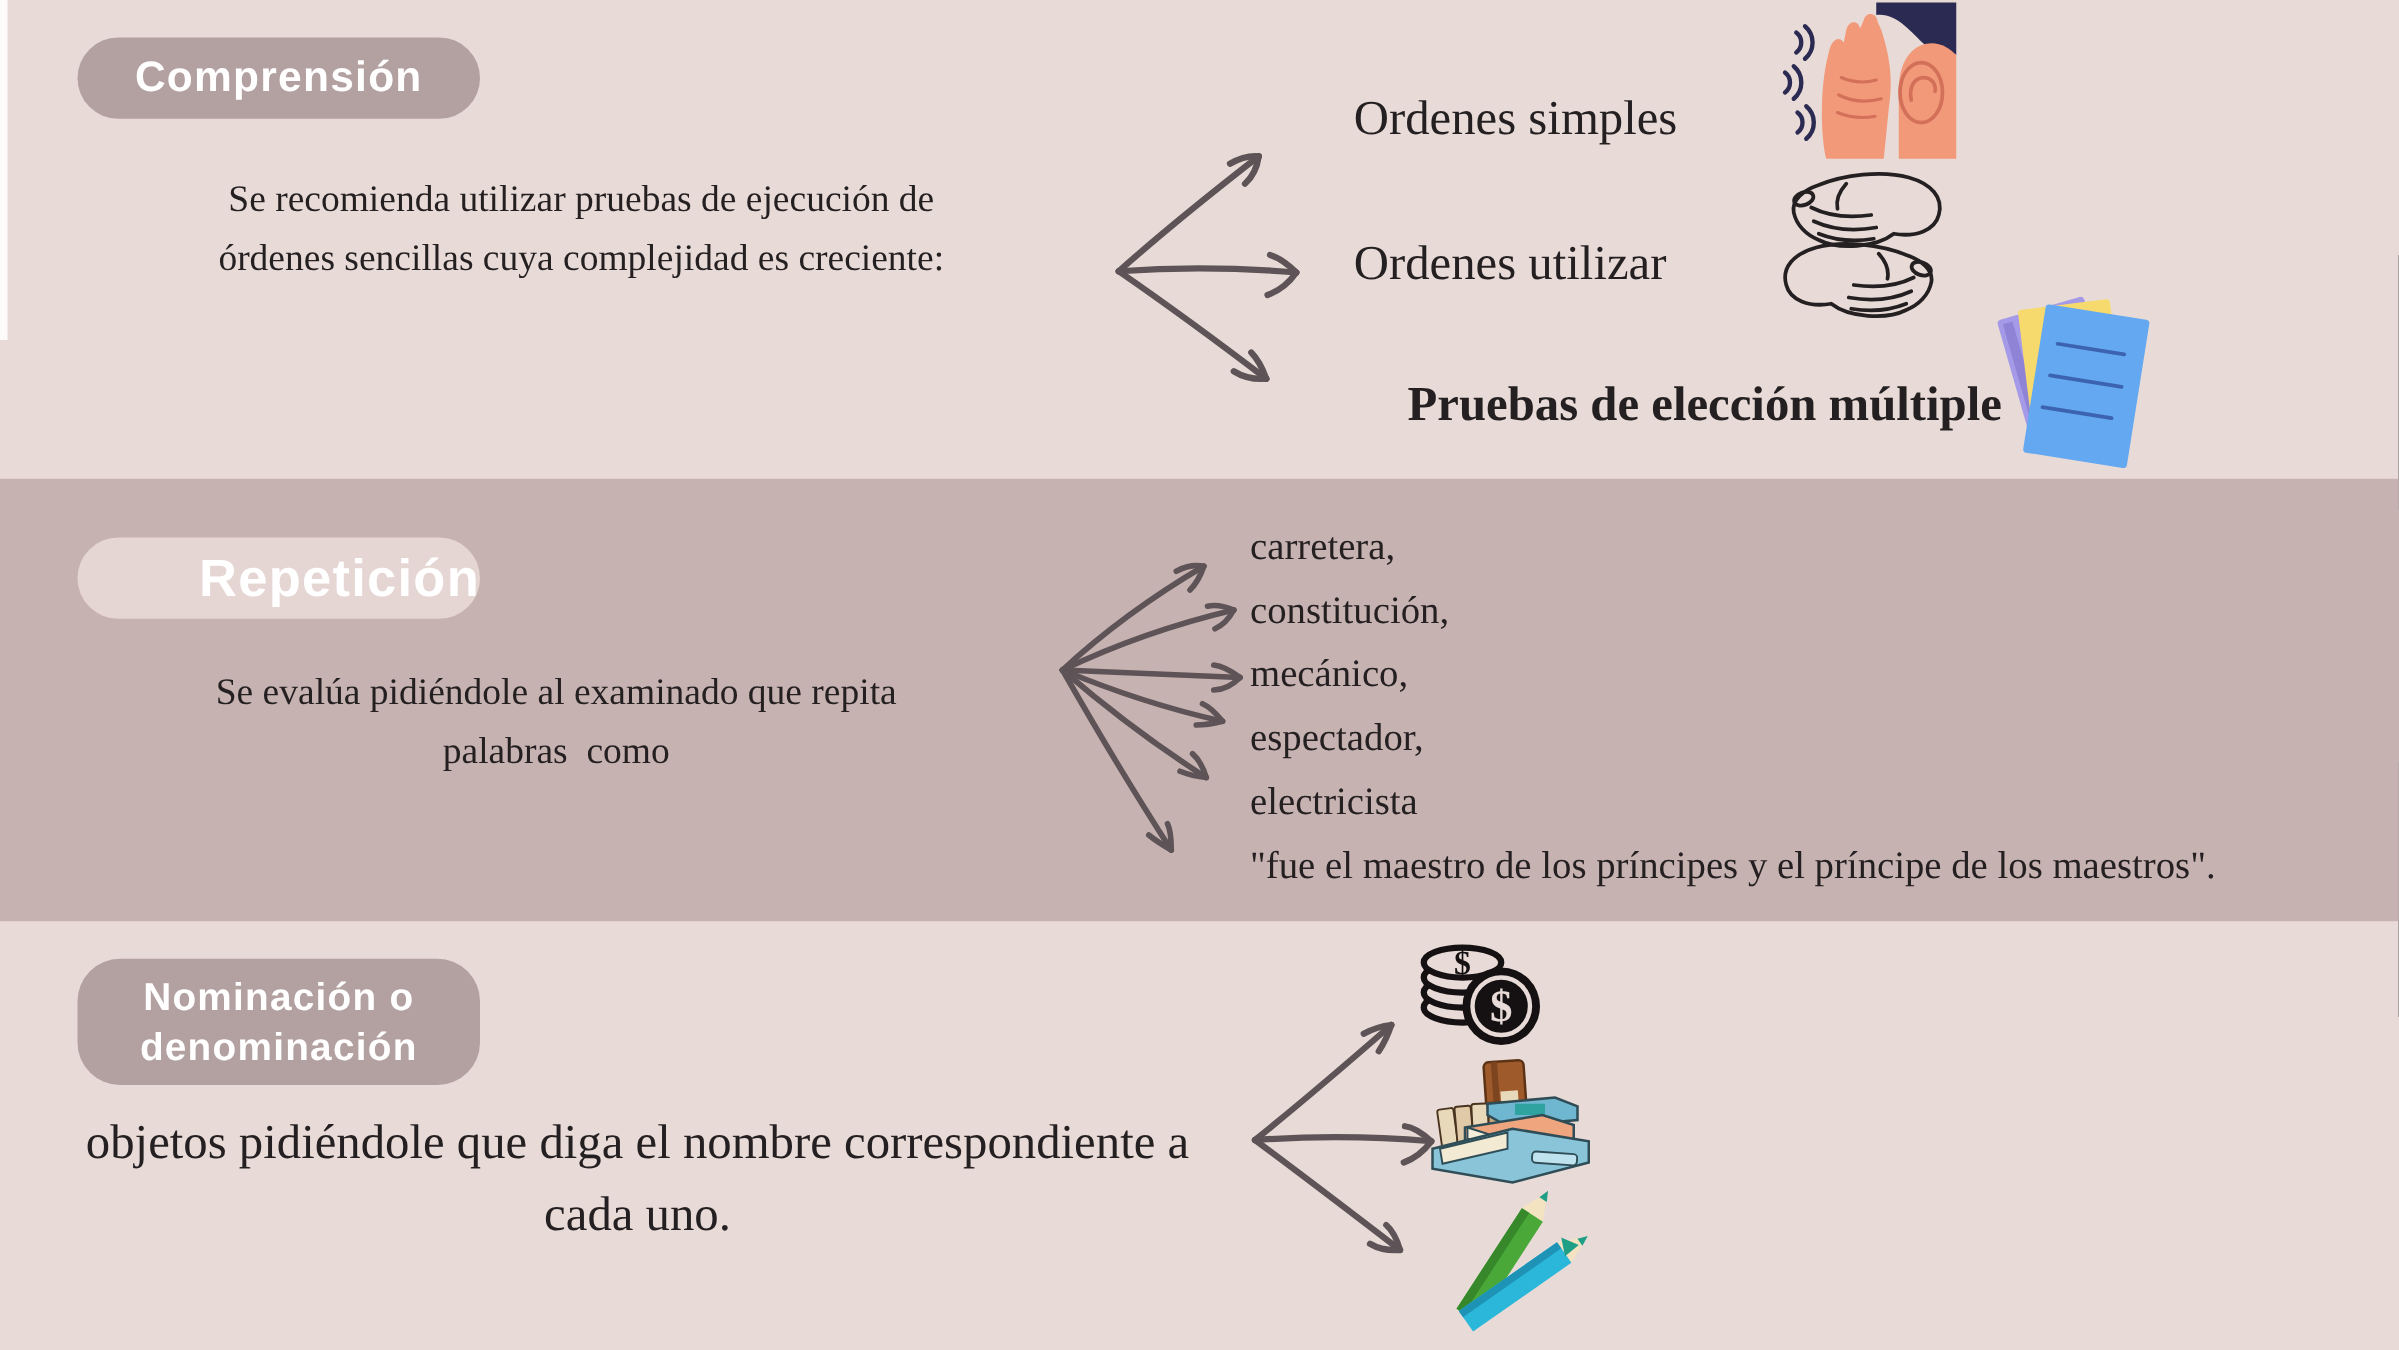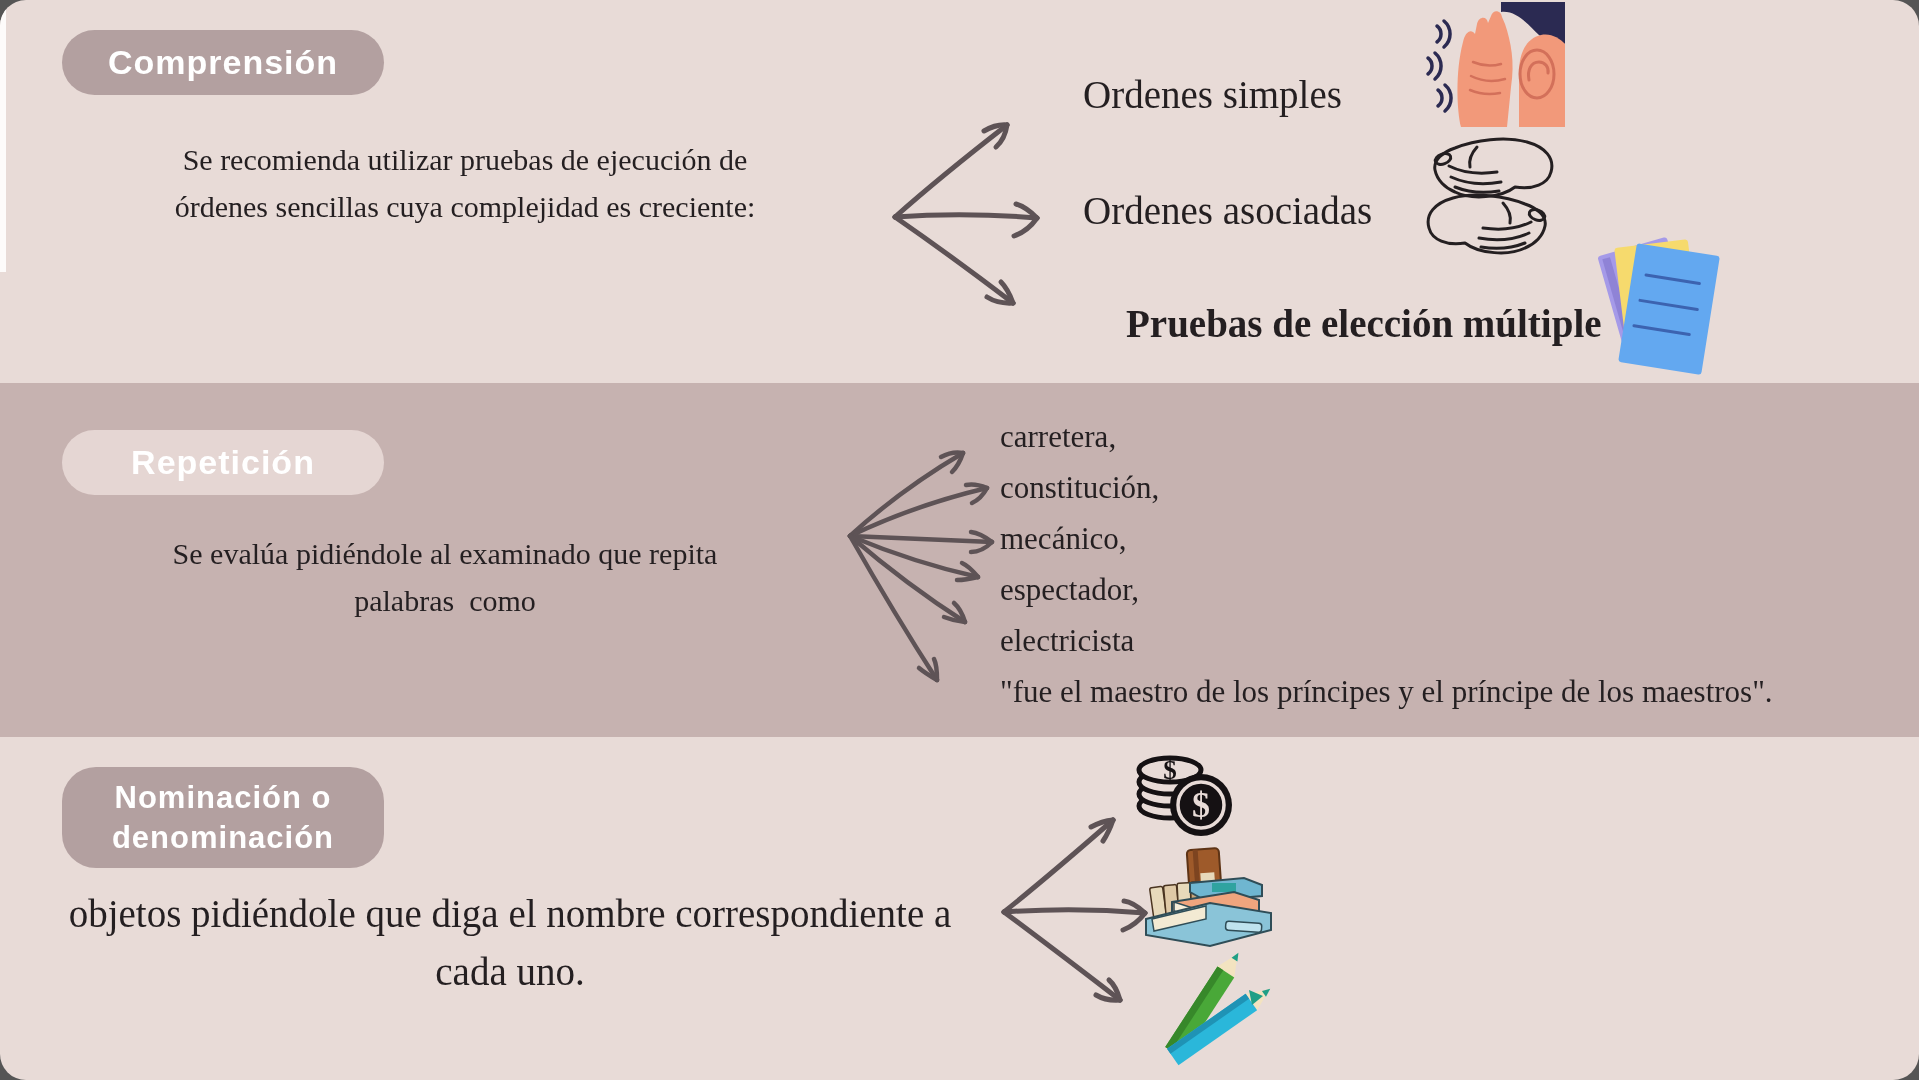--- a/index.html
+++ b/index.html
@@ -1,21 +1,20 @@
 <!DOCTYPE html>
 <html><head>
 <meta charset="utf-8">
 <style>
   html,body{margin:0;padding:0;background:#555;}
   #canvas{
     position:relative;width:1919px;height:1080px;overflow:hidden;
     background:#e8dbd7;
     font-family:"Liberation Serif","DejaVu Serif",serif;
     color:#241f21;
-    border-radius:26px;
   }
   .abs{position:absolute;}
   .band{left:0;top:383px;width:1919px;height:354px;background:#c6b2b0;}
   .edge-strip{left:0;top:0;width:6px;height:272px;background:#fdfbfa;}
 
   .pill{
     border-radius:34px;display:flex;flex-direction:column;
     align-items:center;justify-content:center;text-align:center;
     font-family:"Liberation Sans","DejaVu Sans",sans-serif;
     font-weight:bold;color:#ffffff;letter-spacing:1px;
@@ -59,21 +58,21 @@
       <path d="M25,122 Q95,117 167,123"></path>
       <path d="M167,123 Q156,112 146,109"></path>
       <path d="M167,123 Q158,136 144,141"></path>
       <path d="M25,122 Q80,160 143,208"></path>
       <path d="M143,208 Q138,194 131,187"></path>
       <path d="M143,208 Q128,209 117,202"></path>
     </g>
   </svg>
 
   <div class="abs item" style="left:1083px;top:72px;">Ordenes simples</div>
-  <div class="abs item" style="left:1083px;top:188px;">Ordenes asociadas</div>
+  <div class="abs item" style="left:1083px;top:188px;">Ordenes utilizar</div>
   <div class="abs item" style="left:1126px;top:301px;font-weight:bold;">Pruebas de elección múltiple</div>
 
   <svg class="abs" style="left:1412px;top:2px;" width="166" height="125" viewBox="0 0 160 125">
     <g stroke="#2b2a52" stroke-width="3.5" fill="none" stroke-linecap="round">
       <path d="M22,24 a10,10 0 0 1 0,16"></path>
         <path d="M29,19 a17,17 0 0 1 0,26"></path>
       <path d="M13,56 a10,10 0 0 1 0,16"></path>
         <path d="M20,51 a17,17 0 0 1 0,26"></path>
       <path d="M23,88 a10,10 0 0 1 0,16"></path>
         <path d="M30,83 a17,17 0 0 1 0,26"></path>
@@ -110,21 +109,21 @@
     <g transform="rotate(9 70 95)">
       <rect x="34" y="28" width="84" height="120" rx="3" fill="#63a8f0"></rect>
       <g stroke="#3c63b0" stroke-width="3" stroke-linecap="round">
         <line x1="48" y1="58" x2="102" y2="58"></line>
         <line x1="46" y1="84" x2="104" y2="84"></line>
         <line x1="44" y1="110" x2="100" y2="110"></line>
       </g>
     </g>
   </svg>
 
-  <div class="abs pill pill-light" style="left:62px;top:430px;width:322px;height:65px;font-size:34px;">
+  <div class="abs pill pill-light" style="left:62px;top:430px;width:322px;height:65px;font-size:42px;align-items:flex-end;">
     <span>Repetición</span>
   </div>
 
   <div class="abs body-text" style="left:0px;top:530px;width:890px;">
     <div class="line">Se evalúa pidiéndole al examinado que repita</div>
     <div class="line">palabras  como</div>
   </div>
 
   <svg class="abs" style="left:835px;top:435px;" width="170" height="260" viewBox="0 0 170 260">
     <g class="arrow-stroke" style="stroke-width:4.5;">

